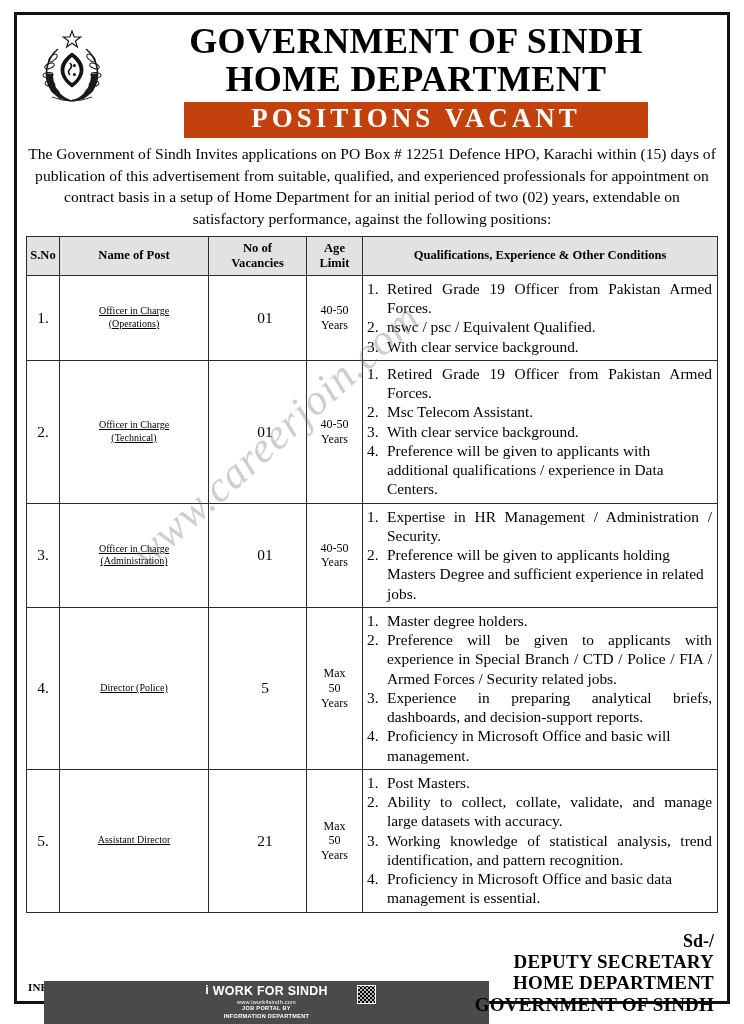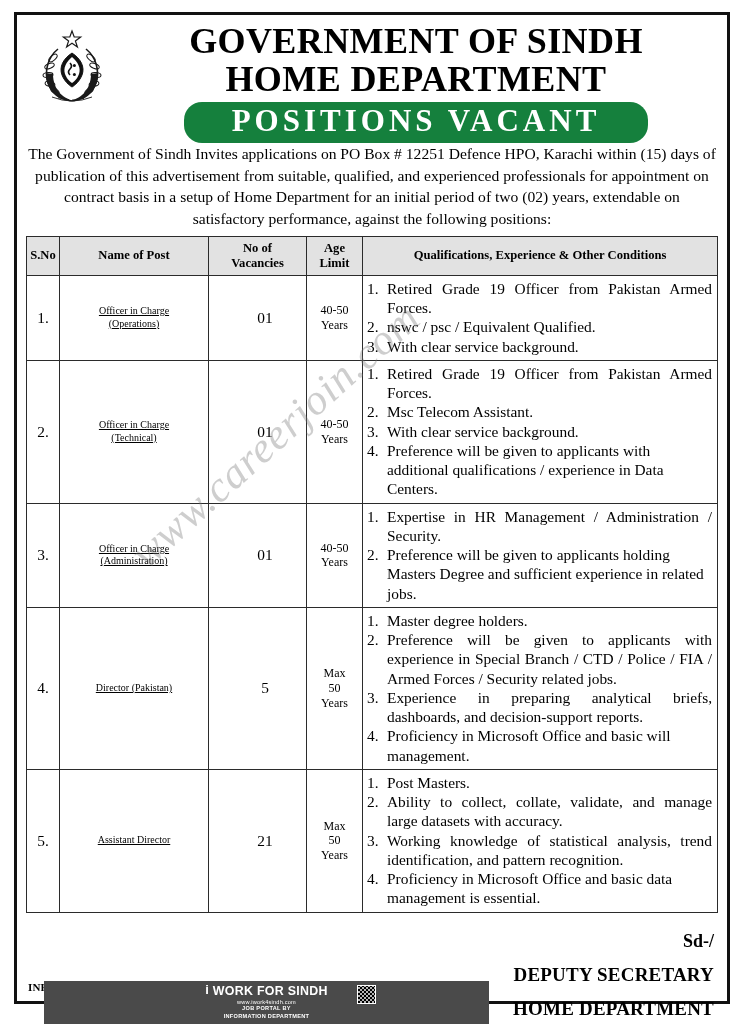--- a/index.html
+++ b/index.html
@@ -77,30 +77,29 @@
     font-size: 36px;
     line-height: 1.02;
     letter-spacing: 0.4px;
     margin: 1px 0 0 0;
     white-space: nowrap;
   }
   .vacant-banner {
     display: block;
     margin: 5px auto 0 auto;
     width: 464px;
-    background: #15803d;
+    background: #c2410c;
     color: #ffffff;
     font-family: "Liberation Serif", serif;
     font-weight: bold;
-    font-size: 31px;
+    font-size: 27px;
     letter-spacing: 4px;
     text-align: center;
     padding: 2px 0 4px 0;
     line-height: 1.1;
-    border-radius: 18px;
   }
 
   
   .intro {
     font-size: 15.6px;
     line-height: 1.38;
     text-align: center;
     margin: 8px 1px 7px 1px;
     font-family: "Liberation Serif", serif;
   }
@@ -273,21 +272,20 @@
     font-size: 18px;
     line-height: 1.12;
   }
   .sig-line {
     font-family: "Liberation Serif", serif;
     font-weight: bold;
     font-size: 19px;
     line-height: 1.13;
     letter-spacing: 0.2px;
     white-space: nowrap;
-    margin-top: 13px;
   }
 </style>
 </head>
 <body>
 
 <div class="page">
   <div class="page-inner">
 
     <div class="watermark">www.careerjoin.com</div>
 
@@ -420,21 +418,21 @@
             <td class="qual">
               <ol>
                 <li>Expertise in HR Management / Administration / Security.</li>
                 <li>Preference will be given to applicants holding Masters Degree and sufficient experience in related jobs.</li>
               </ol>
             </td>
           </tr>
           <tr>
             <td class="sno">4.</td>
             <td class="post">
-              <div>Director (Pakistan)</div>
+              <div>Director (Police)</div>
             </td>
             <td class="vac">5</td>
             <td class="age">
               <div>Max</div>
               <div>50</div>
               <div>Years</div>
             </td>
             <td class="qual">
               <ol>
                 <li>Master degree holders.</li>

